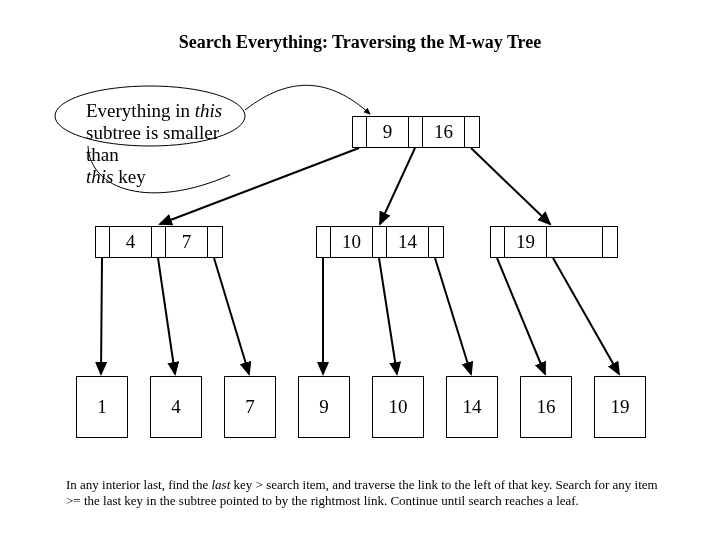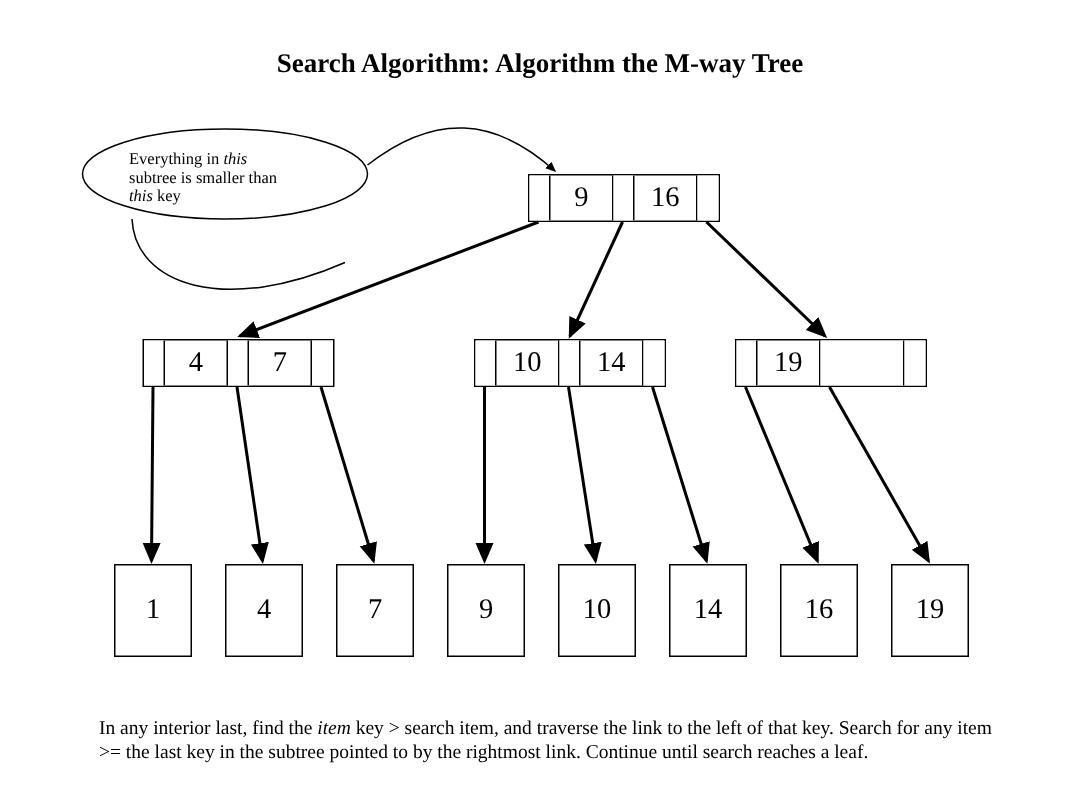--- a/index.html
+++ b/index.html
@@ -17,21 +17,21 @@
     left: 0;
     width: 720px;
     text-align: center;
     font-weight: bold;
     font-size: 18px;
   }
   .annotation {
     position: absolute;
     top: 100px;
     left: 86px;
-    font-size: 11px;
+    font-size: 19px;
     line-height: 1.15;
     width: 150px;
   }
   .annotation .it { font-style: italic; }
   .footer {
     position: absolute;
     top: 477px;
     left: 66px;
     width: 600px;
     font-size: 13px;
@@ -66,21 +66,21 @@
   svg.overlay {
     position: absolute;
     top: 0; left: 0;
     width: 720px; height: 540px;
     pointer-events: none;
   }
 </style>
 </head>
 <body>
 
-<div class="title">Search Algorithm: Algorithm the M-way Tree</div>
+<div class="title">Search Everything: Traversing the M-way Tree</div>
 
 <div class="annotation">
   <span>Everything in </span><span class="it">this</span><br>
   <span>subtree is smaller than</span><br>
   <span class="it">this</span><span> key</span>
 </div>
 
 <div class="node" style="left:352px; top:116px;">
   <div class="cell ptr" style="width:14px;"></div>
   <div class="cell" style="width:42px;">9</div>
@@ -115,21 +115,21 @@
 <div class="leaf" style="left:76px;  top:376px;">1</div>
 <div class="leaf" style="left:150px; top:376px;">4</div>
 <div class="leaf" style="left:224px; top:376px;">7</div>
 <div class="leaf" style="left:298px; top:376px;">9</div>
 <div class="leaf" style="left:372px; top:376px;">10</div>
 <div class="leaf" style="left:446px; top:376px;">14</div>
 <div class="leaf" style="left:520px; top:376px;">16</div>
 <div class="leaf" style="left:594px; top:376px;">19</div>
 
 <div class="footer">
-  <span>In any interior last, find the </span><span class="it">item</span><span> key &gt; search item, and traverse the link to the left of that key. Search for any item &gt;= the last key in the subtree pointed to by the rightmost link. Continue until search reaches a leaf.</span>
+  <span>In any interior last, find the </span><span class="it">last</span><span> key &gt; search item, and traverse the link to the left of that key. Search for any item &gt;= the last key in the subtree pointed to by the rightmost link. Continue until search reaches a leaf.</span>
 </div>
 
 <svg class="overlay" viewBox="0 0 720 540">
   <defs>
     <marker id="ah" markerWidth="10" markerHeight="10" refX="6" refY="3" orient="auto">
       <path d="M0,0 L7,3 L0,6 Z" fill="black"></path>
     </marker>
   </defs>
 
   <ellipse cx="150" cy="116" rx="95" ry="30" fill="none" stroke="black" stroke-width="1"></ellipse>

